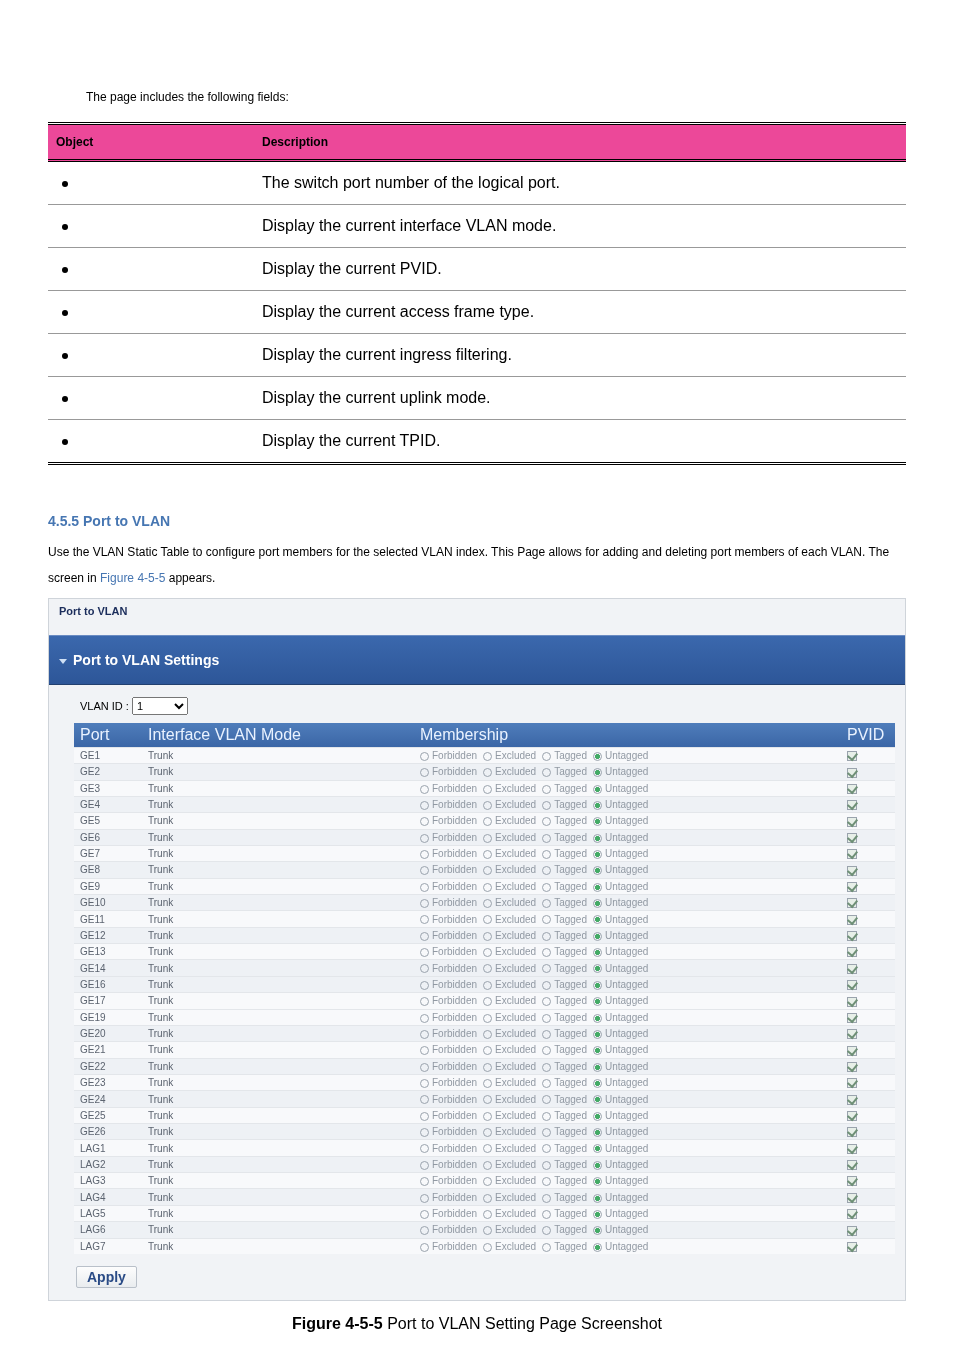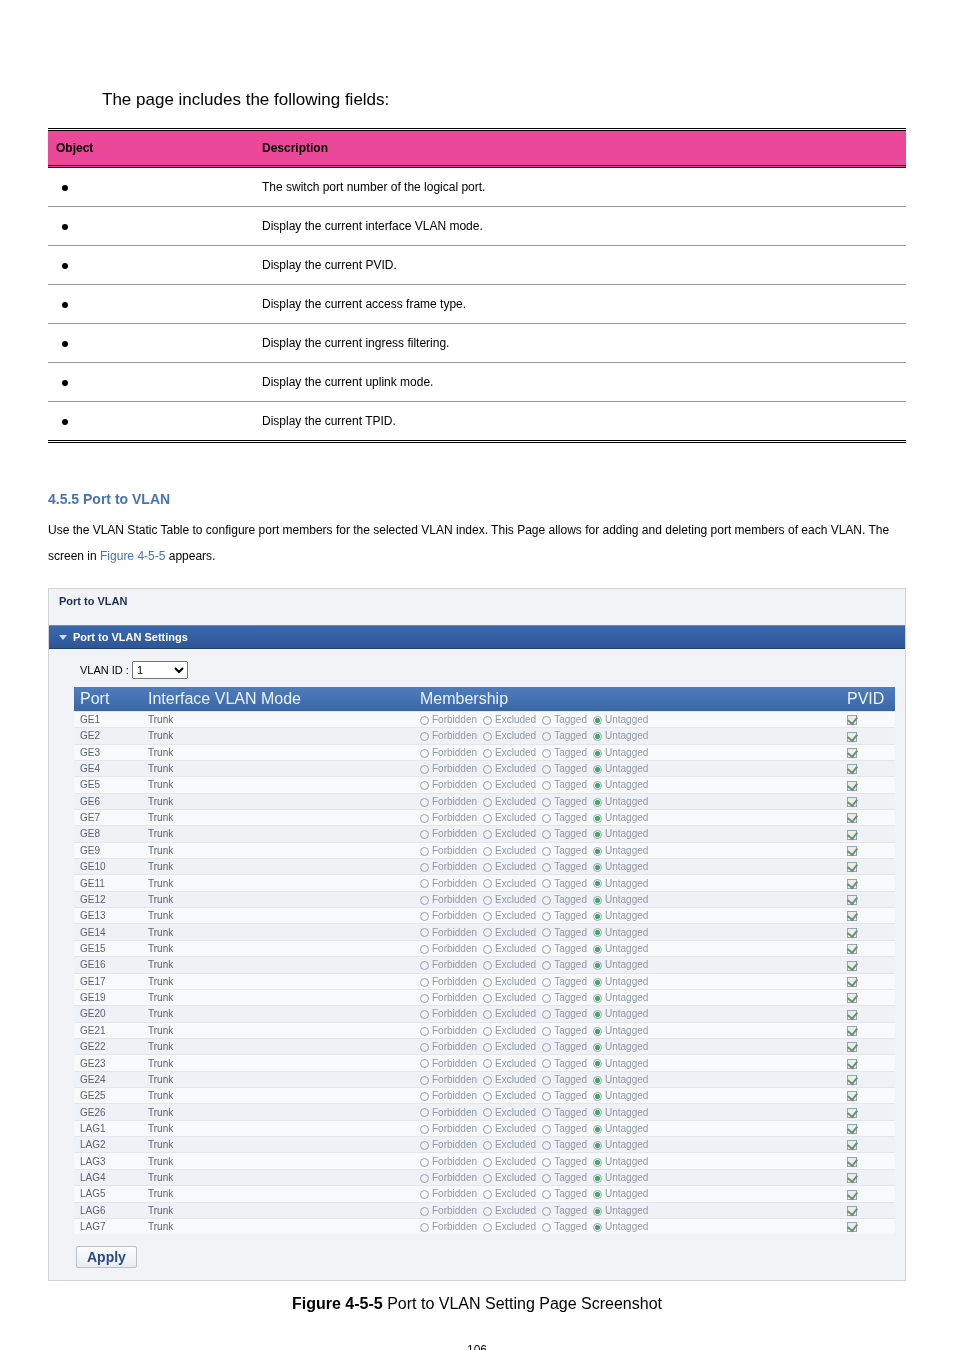--- a/index.html
+++ b/index.html
@@ -1,30 +1,30 @@
 <!DOCTYPE html>
 <html><head>
 <meta charset="utf-8">
 <style>
   html,body{margin:0;padding:0;background:#fff;font-family:Arial,Helvetica,sans-serif;color:#000;}
   .page{width:954px;margin:0 auto;padding:30px 48px 20px 48px;box-sizing:border-box;font-size:12px;}
-  .intro{font-size:17px;margin:60px 0 18px 54px;}
+  .intro{font-size:12px;margin:60px 0 18px 38px;}
   table.fields{width:100%;border-collapse:collapse;border-top:3px double #000;border-bottom:3px double #000;}
   table.fields th{background:#ec4899;border-bottom:3px double #000;padding:10px 8px;text-align:left;font-weight:bold;}
-  table.fields td{border-bottom:1px solid #999;padding:12px 8px;font-size:12px;vertical-align:middle;margin-left:24px;}
+  table.fields td{border-bottom:1px solid #999;padding:12px 8px;font-size:16px;vertical-align:middle;margin-left:24px;}
   table.fields td.obj{width:190px;}
   table.fields tr:last-child td{border-bottom:none;}
   .bullet{display:inline-block;width:6px;height:6px;background:#000;border-radius:50%;margin-left:6px;margin-right:10px;vertical-align:middle;}
   .sect-title{font-size:14px;font-weight:bold;color:#4676b2;margin:48px 0 10px 0;}
-  .sect-desc{font-size:12px;line-height:2.2;margin:0 0 18px 0;}
+  .sect-desc{font-size:12px;line-height:2.2;margin:0 0 6px 0;}
   .figref{color:#4676b2;}
   
   .shot{border:1px solid #cfd4da;background:#f1f3f6;margin-top:2px;font-size:11px;}
   .shot-title{font-weight:bold;color:#1b2d5b;padding:6px 10px 18px 10px;font-size:11px;}
-  .shot-bar{background:linear-gradient(#3b68ad,#2d5698);color:#fff;font-weight:bold;font-size:11px;padding:5px 10px;border-top:1px solid #6a8bc2;border-bottom:1px solid #22406f;}
+  .shot-bar{background:linear-gradient(#3b68ad,#2d5698);color:#fff;font-weight:bold;font-size:14px;padding:16px 10px;border-top:1px solid #6a8bc2;border-bottom:1px solid #22406f;}
   .shot-bar .disc{display:inline-block;width:0;height:0;border-left:4px solid transparent;border-right:4px solid transparent;border-top:5px solid #cfe0f5;margin-right:6px;vertical-align:middle;}
   .shot-body{padding:10px 10px 12px 25px;border-radius:14px;}
   .vlanid{font-size:11px;margin:2px 0 8px 6px;}
   .vlanid select{font-size:11px;width:56px;height:18px;}
   table.pv{width:100%;border-collapse:collapse;font-size:10px;}
   table.pv th{background:linear-gradient(#4f7dbb,#3b66a6);color:#e9f2ff;font-weight:normal;text-align:left;padding:3px 6px;border:0;font-size:16px;}
   table.pv td{background:#f8f9fb;color:#5c6470;padding:2px 6px;border-top:1px solid #e3e6ea;white-space:nowrap;}
   table.pv tr.alt td{background:#eef1f5;}
   .radio{display:inline-block;width:9px;height:9px;border:1px solid #9aa3ad;border-radius:50%;margin:0 3px 0 0;vertical-align:middle;box-sizing:border-box;}
   .radio.sel{background:radial-gradient(circle at center,#4a6 0 45%,transparent 50%);}
@@ -192,26 +192,20 @@
               <td class="mode">Trunk</td>
               <td><span class="radio"></span><span class="mlabel">Forbidden</span><span class="radio"></span><span class="mlabel">Excluded</span><span class="radio"></span><span class="mlabel">Tagged</span><span class="radio sel"></span><span class="mlabel">Untagged</span></td>
               <td class="pvid"><span class="ck"></span></td>
             </tr>
             <tr class="alt">
               <td class="port">GE14</td>
               <td class="mode">Trunk</td>
               <td><span class="radio"></span><span class="mlabel">Forbidden</span><span class="radio"></span><span class="mlabel">Excluded</span><span class="radio"></span><span class="mlabel">Tagged</span><span class="radio sel"></span><span class="mlabel">Untagged</span></td>
               <td class="pvid"><span class="ck"></span></td>
             </tr>
-            <tr>
-              <td class="port">GE15</td>
-              <td class="mode">Trunk</td>
-              <td><span class="radio"></span><span class="mlabel">Forbidden</span><span class="radio"></span><span class="mlabel">Excluded</span><span class="radio"></span><span class="mlabel">Tagged</span><span class="radio sel"></span><span class="mlabel">Untagged</span></td>
-              <td class="pvid"><span class="ck"></span></td>
-            </tr>
             <tr class="alt">
               <td class="port">GE16</td>
               <td class="mode">Trunk</td>
               <td><span class="radio"></span><span class="mlabel">Forbidden</span><span class="radio"></span><span class="mlabel">Excluded</span><span class="radio"></span><span class="mlabel">Tagged</span><span class="radio sel"></span><span class="mlabel">Untagged</span></td>
               <td class="pvid"><span class="ck"></span></td>
             </tr>
             <tr>
               <td class="port">GE17</td>
               <td class="mode">Trunk</td>
               <td><span class="radio"></span><span class="mlabel">Forbidden</span><span class="radio"></span><span class="mlabel">Excluded</span><span class="radio"></span><span class="mlabel">Tagged</span><span class="radio sel"></span><span class="mlabel">Untagged</span></td>

